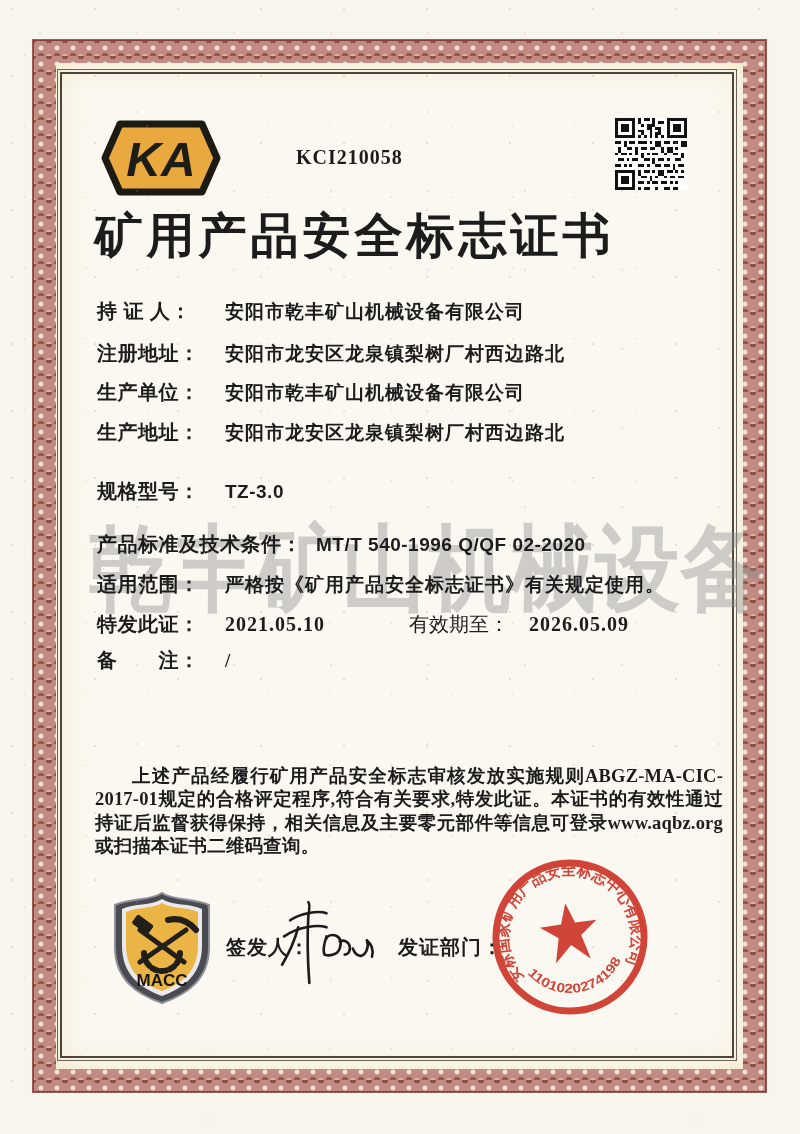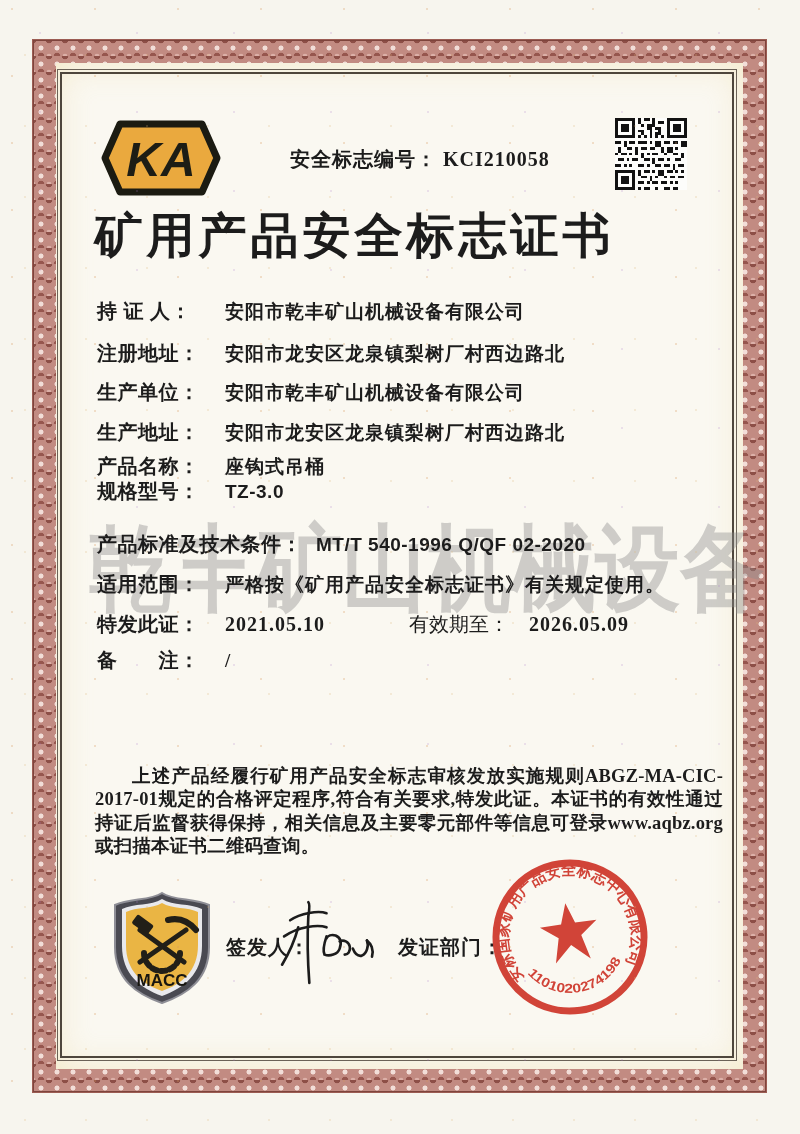--- a/index.html
+++ b/index.html
@@ -96,21 +96,20 @@
   <div class="watermark">乾丰矿山机械设备</div>
 
   <div class="content">
 
     <svg class="ka-logo" viewBox="0 0 120 76">
       <polygon points="19,4 101,4 116,38 101,72 19,72 4,38" fill="#eaa93e" stroke="#1b1b12" stroke-width="7" stroke-linejoin="round"></polygon>
       <text x="60" y="56" text-anchor="middle" font-size="48" font-weight="900" font-style="italic" fill="#1d1d15" font-family="Liberation Sans, sans-serif">KA</text>
     </svg>
 
     <div class="cert-no">
-      <span class="lab">安全标志编号：</span>
       <span class="val">KCI210058</span>
     </div>
 
     <svg class="qr" viewBox="0 0 25 25" shape-rendering="crispEdges">
       <rect width="25" height="25" fill="#fdfdfb"></rect>
       <g fill="#121212">
         <rect x="0" y="0" width="7" height="7"></rect>
           <rect x="18" y="0" width="7" height="7"></rect>
           <rect x="0" y="18" width="7" height="7"></rect>
         <rect x="1" y="1" width="5" height="5" fill="#fdfdfb"></rect>
@@ -133,24 +132,20 @@
       <span class="flabel">注册地址：</span>
       <span class="fvalue">安阳市龙安区龙泉镇梨树厂村西边路北</span>
     </div>
     <div class="row r3">
       <span class="flabel">生产单位：</span>
       <span class="fvalue">安阳市乾丰矿山机械设备有限公司</span>
     </div>
     <div class="row r4">
       <span class="flabel">生产地址：</span>
       <span class="fvalue">安阳市龙安区龙泉镇梨树厂村西边路北</span>
-    </div>
-    <div class="row r5">
-      <span class="flabel">产品名称：</span>
-      <span class="fvalue">座钩式吊桶</span>
     </div>
     <div class="row r6">
       <span class="flabel">规格型号：</span>
       <span class="fvalue">TZ-3.0</span>
     </div>
     <div class="row r7">
       <span class="flabel">产品标准及技术条件：</span>
       <span class="fvalue">MT/T 540-1996 Q/QF 02-2020</span>
     </div>
     <div class="row r8">

